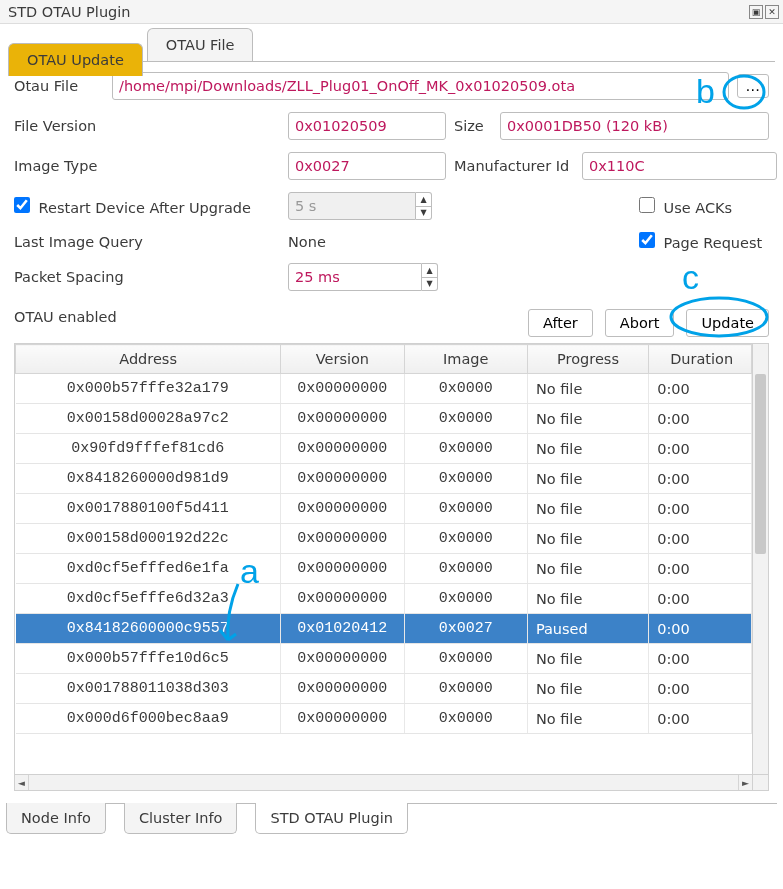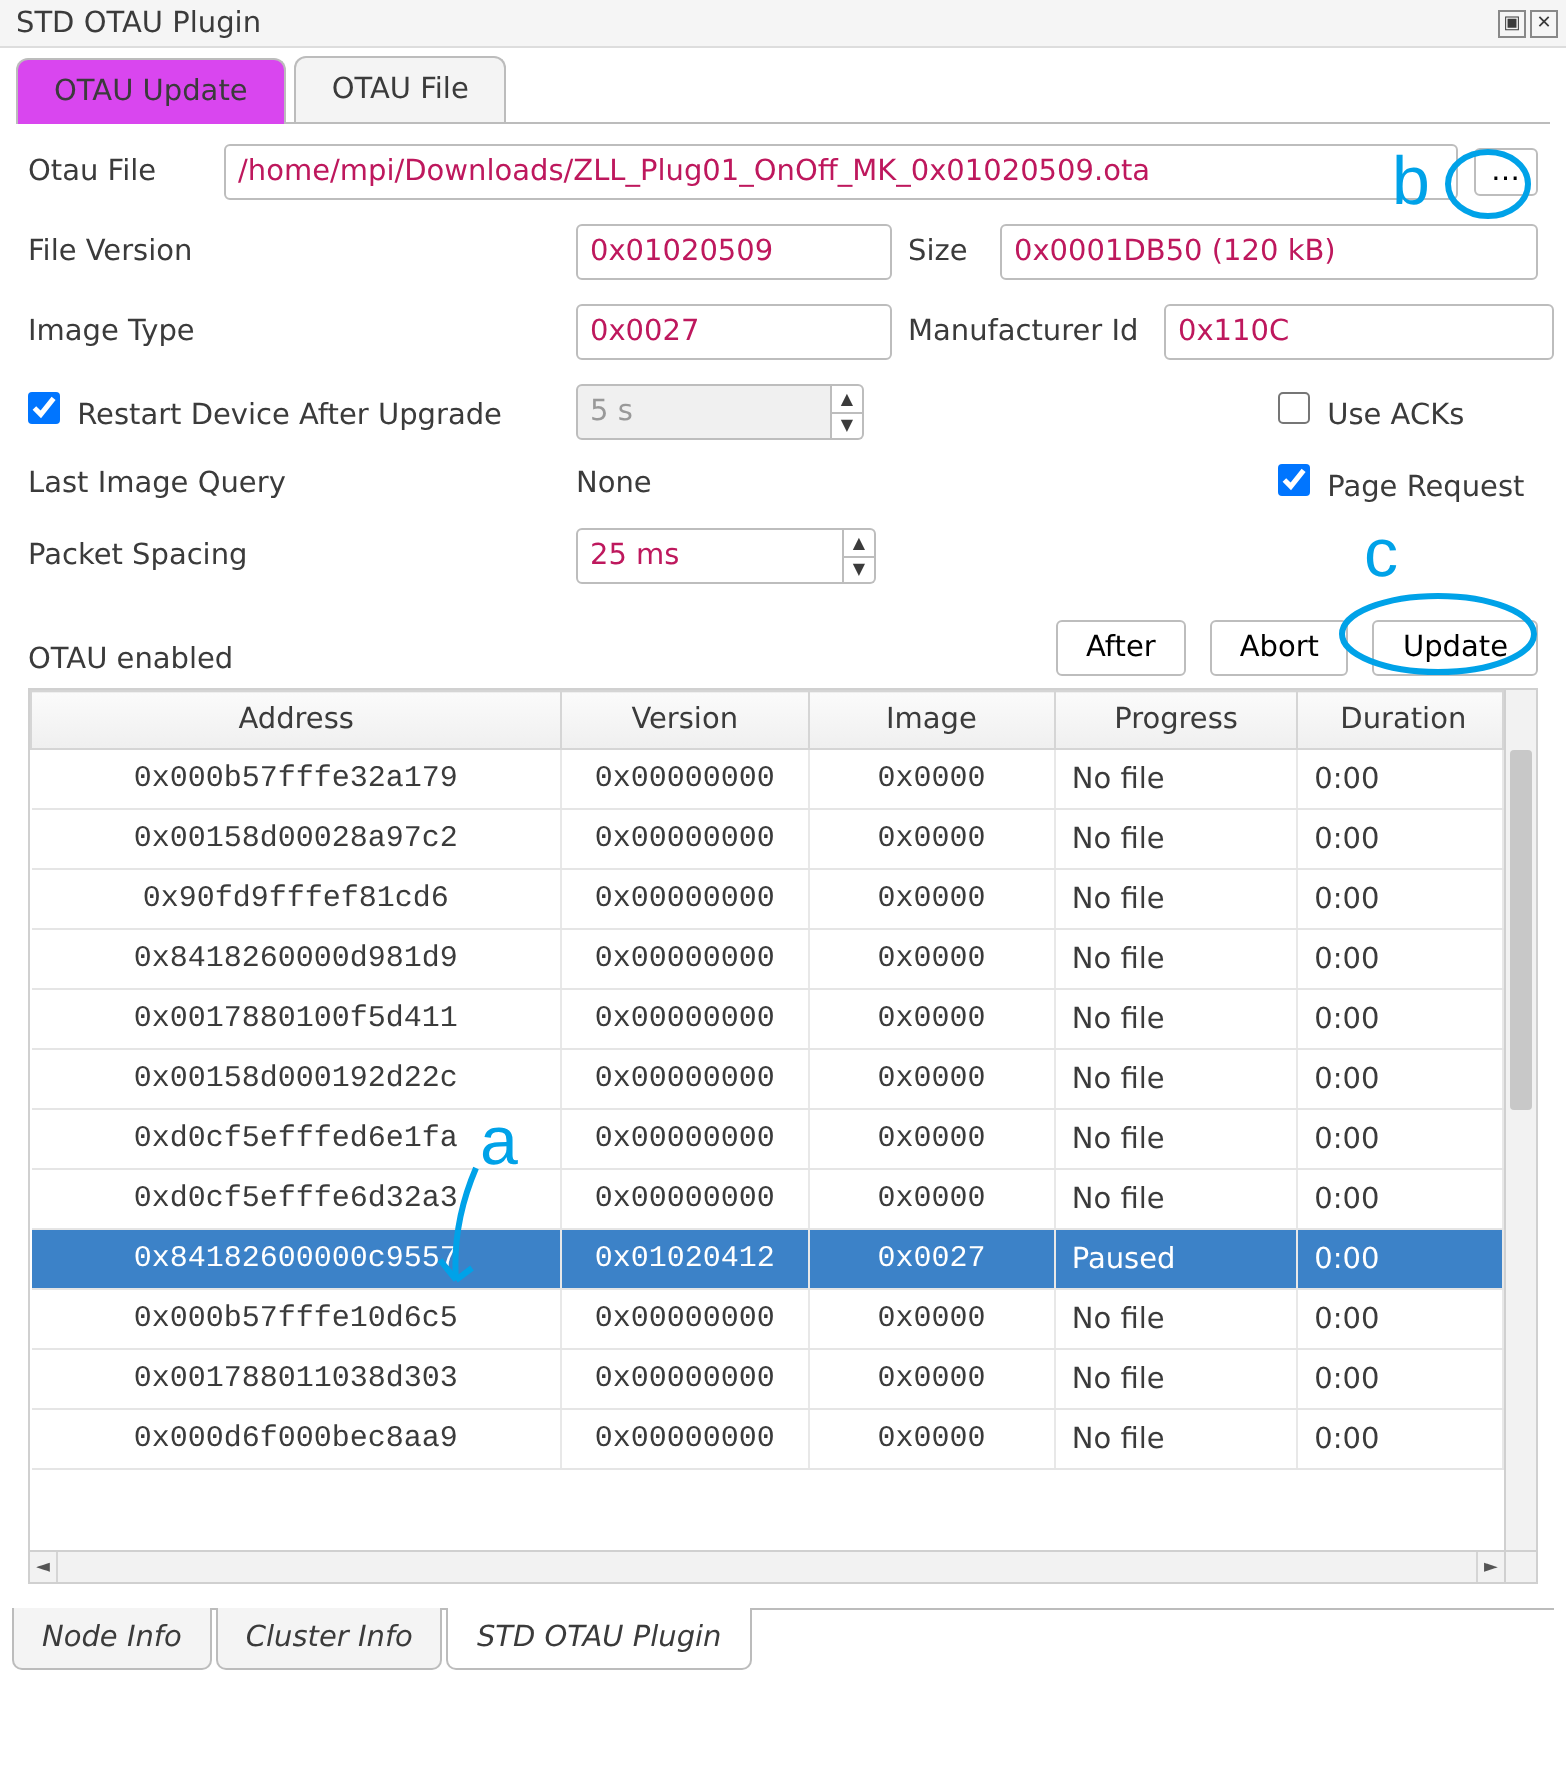--- a/index.html
+++ b/index.html
@@ -6,42 +6,42 @@
 body { background: #fff; width: 783px; height: 889px; overflow: hidden; font-size: 14.5px; color: #3b3b3b; }
 
 .window { width: 100%; height: 100%; display: flex; flex-direction: column; }
 .titlebar { display: flex; align-items: center; justify-content: space-between; padding: 2px 4px; background: #f5f5f5; border-bottom: 1px solid #ddd; height: 24px; }
 .titlebar .title { padding-left: 4px; }
 .titlebar .controls { display: flex; gap: 2px; }
 .titlebar .ctrl { width: 14px; height: 14px; border: 1px solid #888; font-size: 9px; display:flex; align-items:center; justify-content:center; cursor:pointer; }
 
 .tabs-top { display: flex; border-bottom: 1px solid #bcbcbc; margin: 4px 8px 0 8px; }
 .tab { padding: 8px 18px; border: 1px solid #bcbcbc; border-bottom: none; background: #f4f4f4; border-radius: 6px 6px 0 0; margin-right: 4px; cursor:pointer; }
-.tab.active { background: #d946ef; position: relative; top: 1px; }
+.tab.active { background: #eab308; position: relative; top: 15px; }
 
 .form { padding: 10px 14px 6px 14px; }
 .row { display: flex; align-items: center; margin-bottom: 12px; gap: 8px; }
 .row .lbl { min-width: 90px; }
 .row .lbl.wide { min-width: 266px; }
 
 input[type=text] { border: 1px solid #bdbdbd; border-radius: 3px; padding: 4px 6px; font-size: 14.5px; color:#be185d; height: 28px; background:#fff; }
 input[type=text]:disabled { background: #f0f0f0; color:#999; }
 
 .spin { display:flex; align-items:stretch; }
 .spin input { border-radius: 3px 0 0 3px; }
 .spin .spinbtns { display:flex; flex-direction:column; border:1px solid #bdbdbd; border-left:none; border-radius:0 3px 3px 0; width:16px; }
 .spin .spinbtns div { flex:1; font-size:8px; display:flex; align-items:center; justify-content:center; cursor:pointer; }
 .spin .spinbtns div:first-child { border-bottom:1px solid #bdbdbd; }
 
 .chk { width:16px; height:16px; margin-right:4px; }
 
 .btn { border:1px solid #bdbdbd; border-radius:3px; background:#fff; padding:5px 14px; font-size:14.5px; cursor:pointer; }
 .btn.small { padding: 3px 8px; }
 
-.btnrow { display:flex; justify-content:flex-end; gap:12px; padding: 0 14px 6px 14px; align-items:flex-end; }
+.btnrow { display:flex; justify-content:flex-end; gap:12px; padding: 0 14px 6px 14px; align-items:flex-start; }
 .btnrow .left { margin-right:auto; }
 
 .table-wrap { margin: 0 14px; border:1px solid #d0d0d0; height: 432px; display:flex; position:relative; }
 .tbody-scroll { flex:1; overflow:hidden; }
 table { border-collapse: collapse; width:100%; table-layout: fixed; }
 th { background: linear-gradient(#fbfbfb,#efefef); border: 1px solid #d5d5d5; padding:6px 21px; font-weight:normal; text-align:center; font-size:14.5px; }
 td { border-bottom: 1px solid #e5e5e5; border-right:1px solid #e8e8e8; padding:6px 8px; white-space:nowrap; overflow:hidden; font-size:14.5px; }
 td.mono { font-family: "Liberation Mono","DejaVu Sans Mono",monospace; font-size:15px;text-align:center; }
 tr.selected td { background:#3c82c8; color:#fff; }
 
@@ -49,21 +49,21 @@
 .vscroll .thumb { position:absolute; left:2px; right:2px; top:30px; height:180px; background:#c8c8c8; border-radius:2px; }
 
 .hscroll-wrap { margin:0 14px; height:16px; display:flex; border:1px solid #d0d0d0; border-top:none; }
 .hscroll { flex:1; position:relative; background:#f2f2f2; }
 .hscroll .arrow { position:absolute; top:0; bottom:0; width:14px; display:flex; align-items:center; justify-content:center; font-size:9px; color:#555; cursor:pointer; }
 .hscroll .arrow.l { left:0; border-right:1px solid #d5d5d5; }
 .hscroll .arrow.r { right:0; border-left:1px solid #d5d5d5; }
 .corner { width:16px; background:#f2f2f2; border-left:1px solid #d0d0d0; }
 
 .tabs-bottom { display:flex; border-top:1px solid #bcbcbc; margin: 12px 6px 6px 6px; }
-.tabs-bottom .btab { padding:7px 14px; border:1px solid #bcbcbc; border-top:none; border-radius:0 0 5px 5px; background:#f4f4f4; margin-right:2px; cursor:pointer; position:relative; top:-1px;font-style:italic; }
+.tabs-bottom .btab { padding:7px 14px; border:1px solid #bcbcbc; border-top:none; border-radius:0 0 5px 5px; background:#f4f4f4; margin-right:18px; cursor:pointer; position:relative; top:-1px; }
 .tabs-bottom .btab.active { background:#fff; }
 
 .annot { position:absolute; pointer-events:none; }
 #annot-a { left:240px; top:552px; font-size:34px; color:#00a2e8; font-family:Arial; }
 #annot-b { left:696px; top:72px; font-size:34px; color:#00a2e8; font-family:Arial; }
 #annot-c { left:682px; top:258px; font-size:34px; color:#00a2e8; font-family:Arial; }
 </style>
 </head>
 <body>
 

